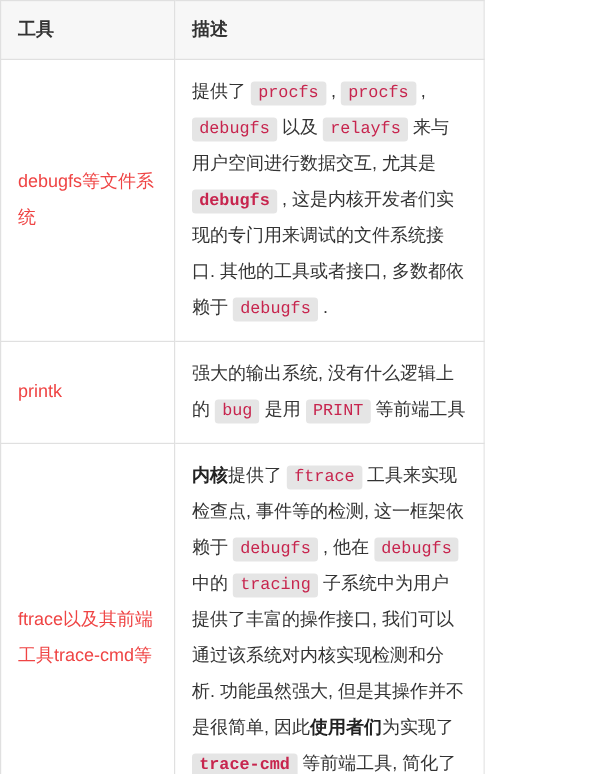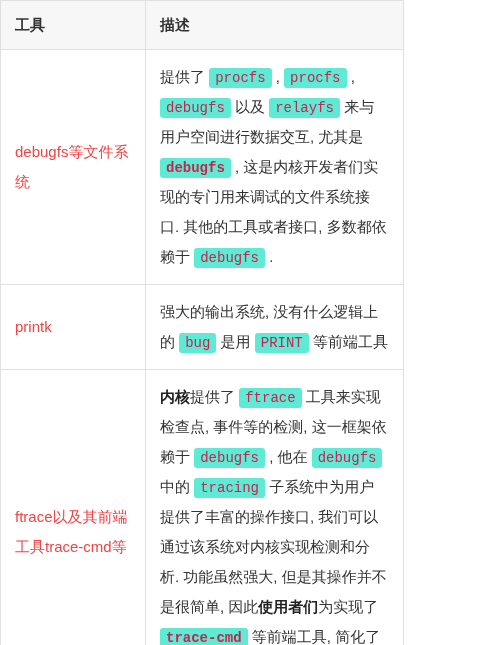--- a/index.html
+++ b/index.html
@@ -29,21 +29,21 @@
     background: #f7f7f7;
     font-weight: 600;
     vertical-align: middle;
     line-height: 1.6;
   }
   col.tool { width: 145px; }
   col.desc { width: auto; }
   .tool-cell { color: #ef4444; }
   code {
     font-family: "SFMono-Regular", Consolas, "Liberation Mono", Menlo, monospace;
-    background: #5eead4;
+    background: #e5e5e5;
     color: #c7254e;
     padding: 2px 6px;
     border-radius: 3px;
     font-size: 14px;
   }
   strong { font-weight: 700; color: #222; }
   strong code { font-weight: 700; }
   .watermark {
     position: absolute;
     top: 605px;

